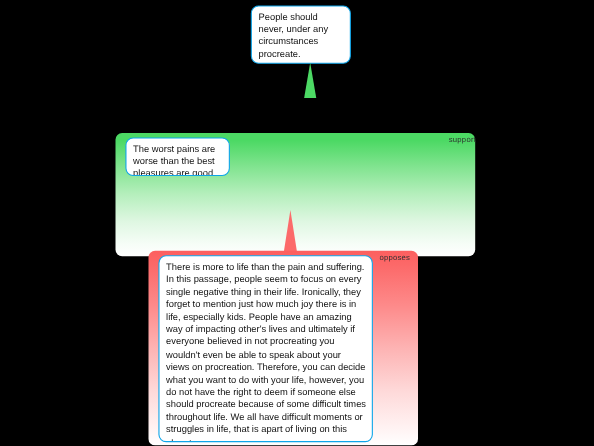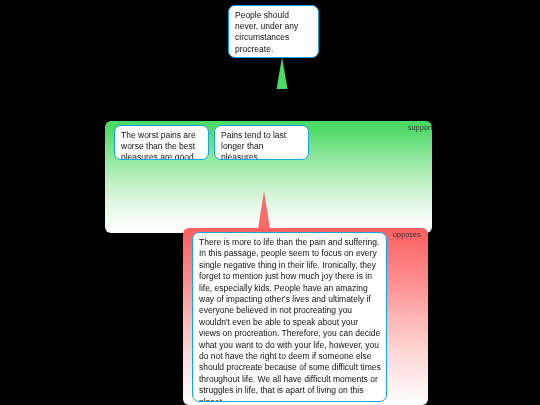--- a/index.html
+++ b/index.html
@@ -92,21 +92,20 @@
     border-radius: 6px;
     background: linear-gradient(to bottom,
                 #fc5f5f 0%,
                 #fc6a6a 8%,
                 #fd8a8a 28%,
                 #fdb3b3 50%,
                 #fed9d9 72%,
                 #fff1f1 90%,
                 #ffffff 100%);
     box-sizing: border-box;
-    margin-left: 48px;
   }
   #opposes-label {
     position: absolute;
     left: 210px;
     top: 3px;
     font-size: 7px;
     color: #2f2f2f;
     font-family: "Liberation Sans", sans-serif;
     letter-spacing: 0.2px;
   }
@@ -136,21 +135,20 @@
 
   <svg class="spike" id="spike-support" viewBox="0 0 40 32" preserveAspectRatio="none">
     <polygon points="20,0 25.5,32 14.5,32" fill="#4cd964"></polygon>
   </svg>
 
   <div id="support-panel">
     <span id="support-label">support</span>
 
     <div class="card support-card" id="support-card-0">The worst pains are worse than the best pleasures are good.</div>
 
-    <div class="card support-card" id="support-card-1">Pains tend to last longer than pleasures.</div>
 
   </div>
 
   <svg class="spike" id="spike-opposes" viewBox="0 0 40 38" preserveAspectRatio="none">
     <polygon points="20,0 26,38 14,38" fill="#fc6a6a"></polygon>
   </svg>
 
   <div id="opposes-panel">
     <span id="opposes-label">opposes</span>
 

